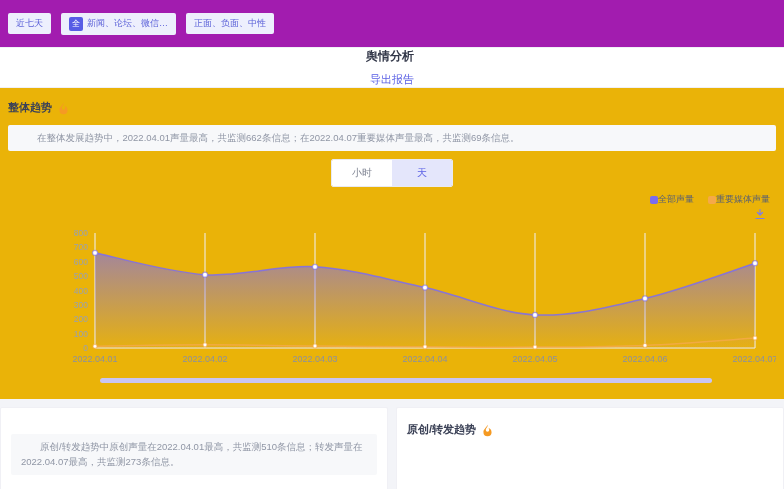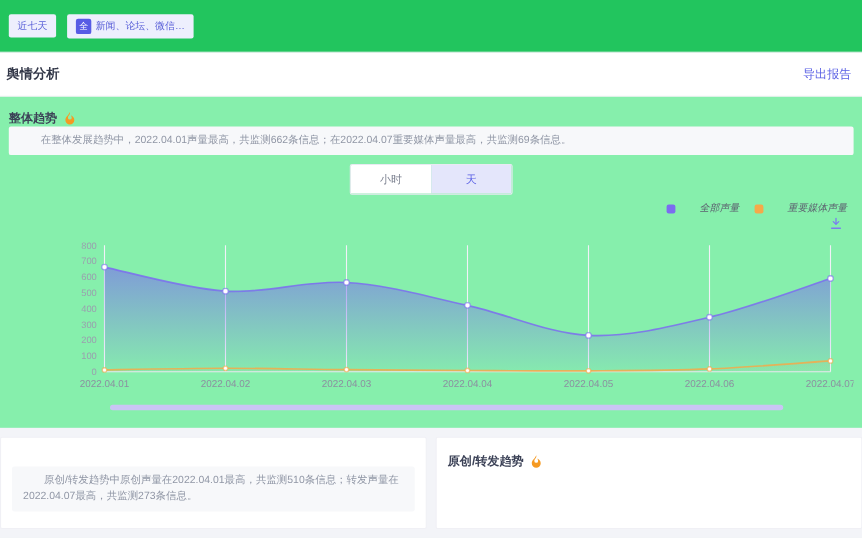--- a/index.html
+++ b/index.html
@@ -1,41 +1,41 @@
 <!DOCTYPE html>
 <html><head>
 <meta charset="utf-8">
 <style>
   * { margin:0; padding:0; box-sizing:border-box; }
   html,body { width:784px; height:489px; overflow:hidden; background:#f3f4f8;
     font-family:"Liberation Sans","DejaVu Sans",sans-serif; }
-  .topbar { height:48px; background:#22c55e; display:flex; align-items:center;
+  .topbar { height:48px; background:#a21caf; display:flex; align-items:center;
     gap:10px; padding:0 8px; border-bottom:1px solid #f0f0f6; }
   .chip { display:inline-flex; align-items:center; gap:4px; background:#edeffd;
     color:#5a60d8; font-size:9px; padding:4px 8px; border-radius:2px; cursor:pointer; }
   .chip-icon { width:14px; height:14px; background:#575ce5; color:#fff; border-radius:2px;
     display:inline-flex; align-items:center; justify-content:center; font-size:8px; }
   .header-row { height:40px; background:#fff; display:flex; align-items:center;
-    justify-content:space-between; padding:0 10px; border-bottom:1px solid #f0f0f6; }
+    justify-content:space-between; padding:0 10px; border-bottom:1px solid #f0f0f6;flex-direction:column; }
   .page-title { font-size:12px; font-weight:bold; color:#323748; margin-left:-4px; }
   .export-link { font-size:11px; color:#5b61e5; cursor:pointer;font-family:Liberation Serif, serif; }
-  .main-card { background:#86efac; padding:12px 8px 16px 8px; }
+  .main-card { background:#eab308; padding:12px 8px 16px 8px; }
   .sec-title-row { display:flex; align-items:center; gap:5px; }
   .sec-title { font-size:11px; font-weight:bold; color:#3c4257; }
   .flame { width:13px; height:13px; display:inline-block; }
-  .info-box { background:#f7f8fa; border-radius:2px; color:#9096a5;
+  .info-box { margin-top:10px; background:#f7f8fa; border-radius:2px; color:#9096a5;
     font-size:9.5px; line-height:1.5; padding:6px 10px; text-indent:2em; }
-  .toggle-group { margin:8px auto 0 auto; width:148px; display:flex;
+  .toggle-group { margin:8px auto 0 auto; width:122px; display:flex;
     border:1px solid #e9eaf2; border-radius:2px; overflow:hidden; }
   .toggle-btn { flex:1; height:26px; display:flex; align-items:center; justify-content:center;
     font-size:10px; color:#7c8190; background:#fff; cursor:pointer; }
   .toggle-btn.active { background:#e4e6fb; color:#5b61e5; }
   .legend-row { margin-top:6px; display:flex; justify-content:flex-end; gap:14px;
     align-items:center; padding-right:6px; }
-  .legend-item { display:flex; align-items:center; gap:22px; font-size:9px; color:#5d6270; cursor:pointer;font-style:italic; }
+  .legend-item { display:flex; align-items:center; gap:0; font-size:9px; color:#5d6270; cursor:pointer; }
   .legend-dot { width:8px; height:8px; border-radius:2px; display:inline-block; }
   .dl-row { display:flex; justify-content:flex-end; padding-right:10px; height:14px; }
   .dl-icon { width:12px; height:12px; cursor:pointer; }
   .chart-wrap { width:768px; height:150px; }
   .zoombar { margin:8px 0 0 92px; width:612px; height:5px; background:#c9c5f4;
     border-radius:3px; cursor:pointer; }
   .bottom-row { display:flex; gap:8px; padding-top:8px; background:#f3f4f8; height:92px; }
   .bottom-card { flex:1; background:#fff; border:1px solid #f0f0f5; border-radius:2px;
     padding:14px 10px 0 10px; }
   .bottom-card .info-box { margin-top:12px; }
@@ -43,20 +43,23 @@
 </head>
 <body>
 
 <div class="topbar">
   <span class="chip">
     <span>近七天</span>
   </span>
   <span class="chip">
     <span class="chip-icon">全</span>
     <span>新闻、论坛、微信…</span>
+  </span>
+  <span class="chip">
+    <span>正面、负面、中性</span>
   </span>
 </div>
 
 <div class="header-row">
   <span class="page-title">舆情分析</span>
   <span class="export-link">导出报告</span>
 </div>
 
 <div class="main-card">
   <div class="sec-title-row">

